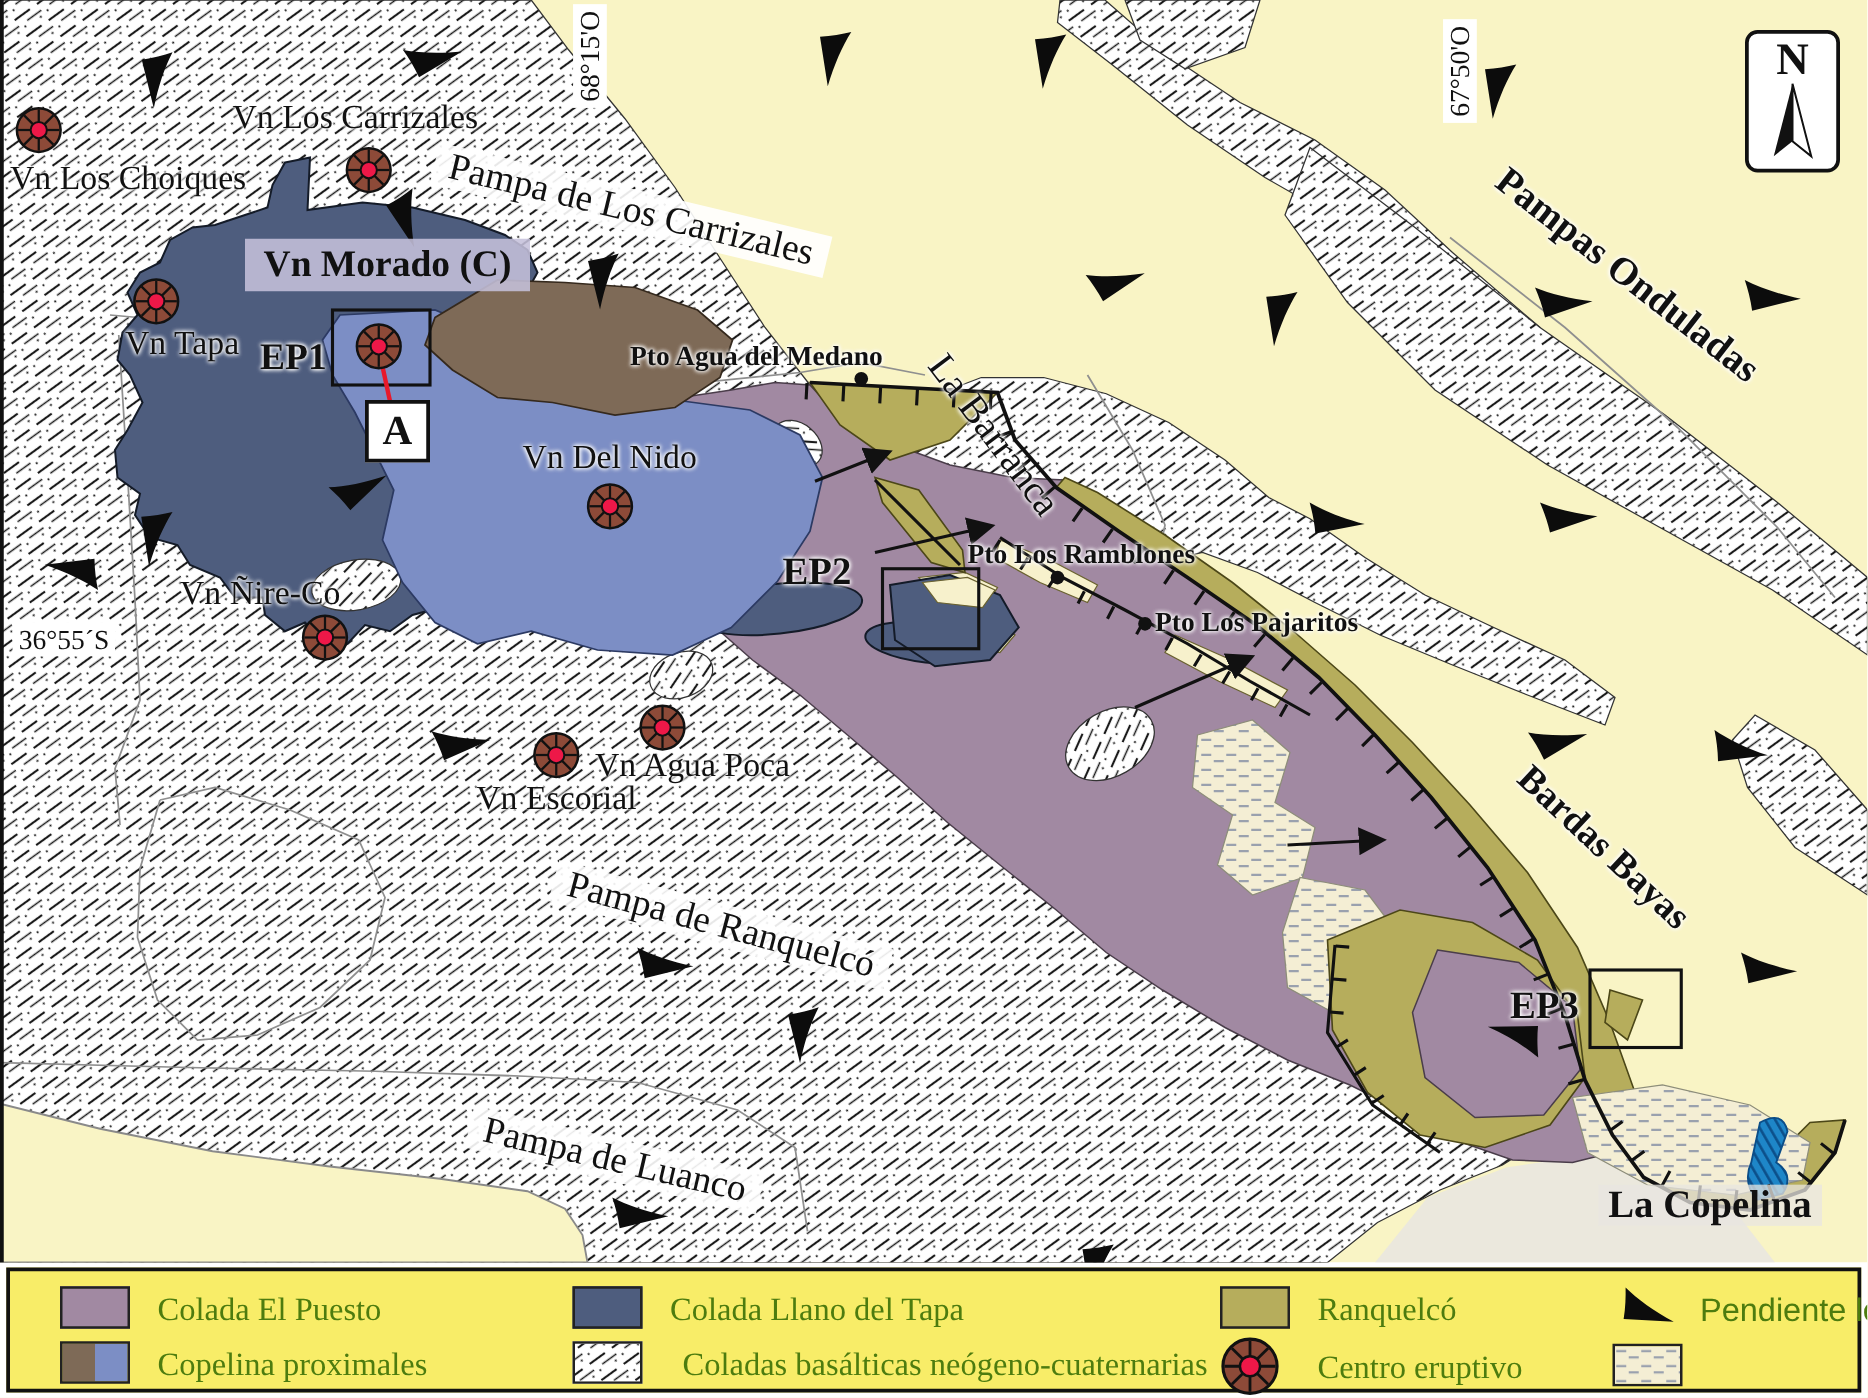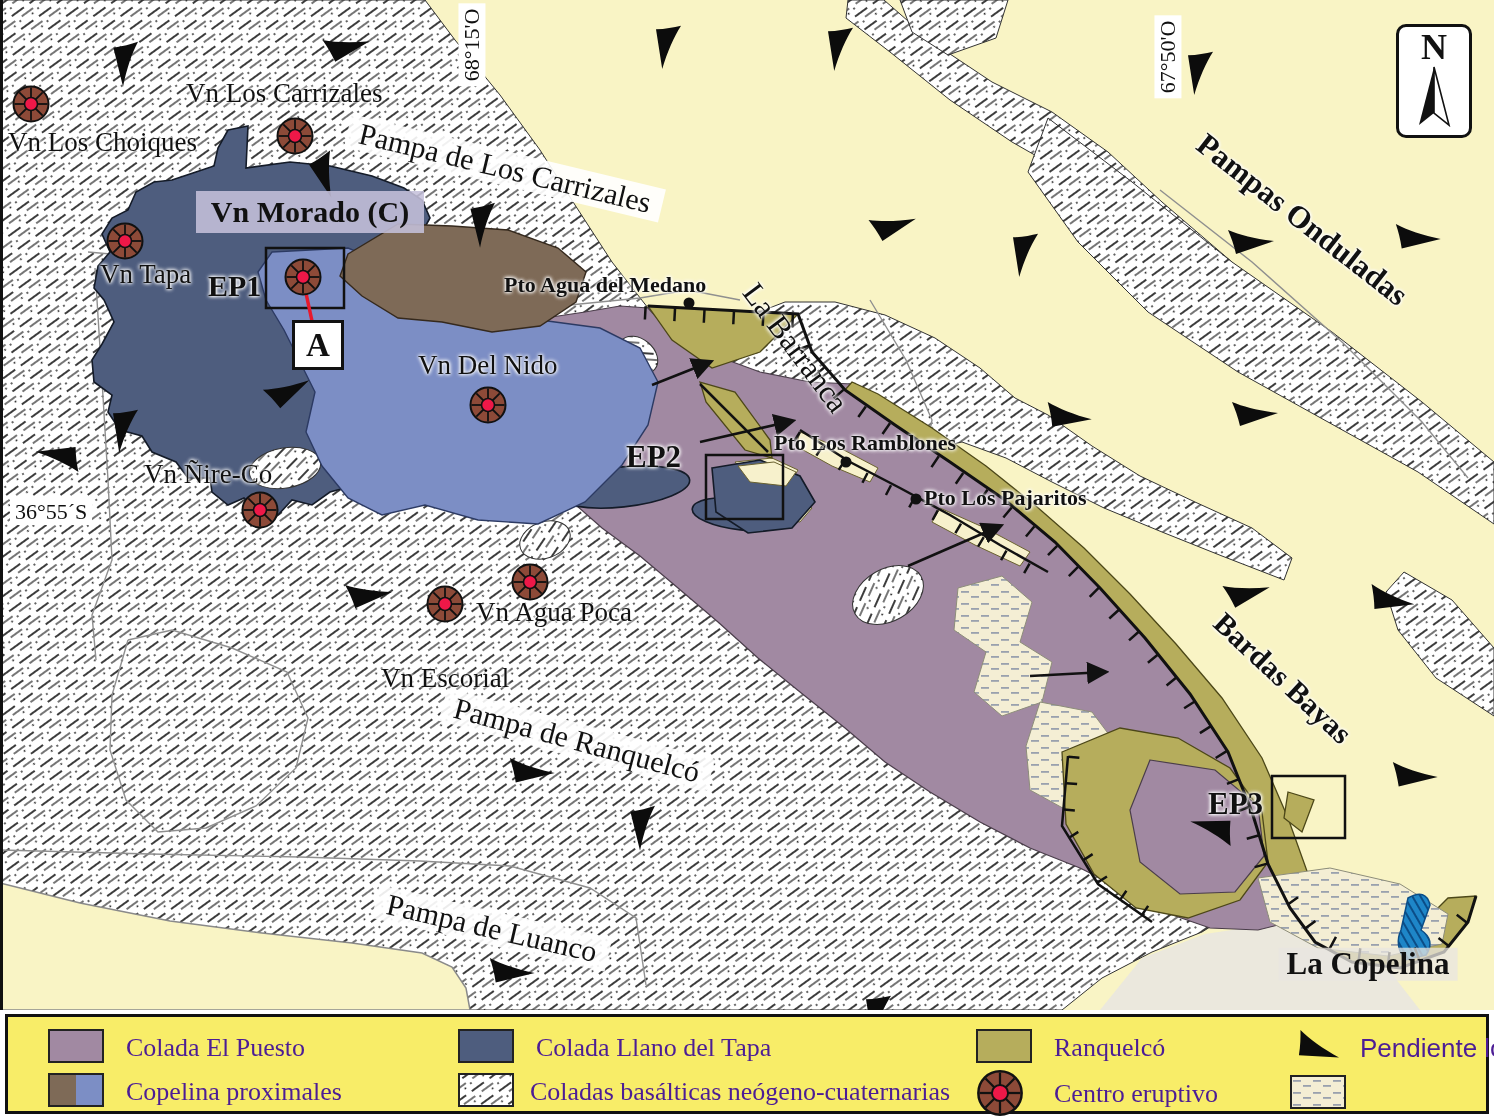--- a/index.html
+++ b/index.html
@@ -37,21 +37,21 @@
   #scalebox .txt{display:block;text-align:center;font-size:30px;font-weight:bold;margin-top:1px;}
   #scalebox .bar{position:absolute;left:16px;top:40px;width:200px;height:12px;background:#111;}
   
   #northbox{position:absolute;left:1396px;top:24px;width:76px;height:114px;background:#fff;
             border:3px solid #111;border-radius:10px;box-sizing:border-box;text-align:center;}
   #northbox .n{font-size:36px;font-weight:bold;line-height:1;margin-top:2px;text-shadow:none;}
   
   #legend{position:absolute;left:5px;top:1014px;width:1484px;height:100px;background:var(--c-legend);
           border:3px solid #111;box-sizing:border-box;}
   .lg-item{position:absolute;height:38px;}
-  .lg-label{position:absolute;left:0;top:4px;font-size:26px;color:#4c1d95;white-space:nowrap;}
+  .lg-label{position:absolute;left:0;top:4px;font-size:26px;color:#4d7c0f;white-space:nowrap;}
   .lg-sans{font-family:"Liberation Sans","DejaVu Sans",sans-serif;}
   .sw{position:absolute;width:56px;height:34px;border:2px solid #222;box-sizing:border-box;}
   .sw-puesto{background:var(--c-purple);}
   .sw-llano{background:var(--c-llano);}
   .sw-olive{background:var(--c-olive);}
   .sw-split{background:linear-gradient(to right,var(--c-brown) 0 50%,var(--c-peri) 50% 100%);}
 </style>
 </head>
 <body>
 
@@ -290,21 +290,21 @@
     </svg>
 
     <div class="lbl" style="left:8px;top:128px;">Vn Los Choiques</div>
     <div class="lbl" style="left:186px;top:79px;">Vn Los Carrizales</div>
     <div class="lbl morado-box" style="left:196px;top:191px;">Vn Morado (C)</div>
     <div class="lbl" style="left:100px;top:260px;font-family:Liberation Serif, serif;">Vn Tapa</div>
     <div class="lbl big bold" style="left:208px;top:270px;">EP1</div>
     <div class="lbl a-box" style="left:292px;top:320px;">A</div>
     <div class="lbl" style="left:418px;top:351px;">Vn Del Nido</div>
     <div class="lbl" style="left:144px;top:460px;">Vn Ñire-Co</div>
-    <div class="lbl" style="left:381px;top:624px;margin-top:40px;">Vn Escorial</div>
+    <div class="lbl" style="left:381px;top:624px;">Vn Escorial</div>
     <div class="lbl" style="left:476px;top:598px;">Vn Agua Poca</div>
     <div class="lbl big bold" style="left:626px;top:441px;font-size:31px;">EP2</div>
     <div class="lbl big bold" style="left:1208px;top:788px;font-size:31px;">EP3</div>
     <div class="lbl sm" style="left:504px;top:273px;">Pto Agua del Medano</div>
     <div class="lbl sm" style="left:774px;top:431px;">Pto Los Ramblones</div>
     <div class="lbl sm" style="left:924px;top:486px;">Pto Los Pajaritos</div>
     <div class="lbl big ctr" style="left:795px;top:348px;transform:translate(-50%,-50%) rotate(53deg);font-size:31px;">La Barranca</div>
     <div class="lbl big bold ctr" style="left:1302px;top:220px;transform:translate(-50%,-50%) rotate(38deg);font-size:31px;">Pampas Onduladas</div>
     <div class="lbl big bold ctr" style="left:1283px;top:678px;transform:translate(-50%,-50%) rotate(43deg);">Bardas Bayas</div>
     <div class="lbl bold ctr" style="left:1368px;top:964px;font-size:31px;background:rgba(232,230,224,0.75);padding:0 8px;text-shadow:none;">La Copelina</div>
@@ -335,21 +335,21 @@
       <span class="lg-label" style="left:78px;">Copelina proximales</span>
     </div>
     <div class="lg-item" style="left:450px;top:12px;">
       <div class="sw sw-llano"></div>
       <span class="lg-label" style="left:78px;">Colada Llano del Tapa</span>
     </div>
     <div class="lg-item" style="left:450px;top:56px;">
       <svg class="sw" style="background:#fff;" width="56" height="34">
         <rect width="56" height="34" fill="url(#hatch)"></rect>
       </svg>
-      <span class="lg-label" style="left:72px;">Coladas basálticas neógeno-cuaternarias</span>
+      <span class="lg-label" style="left:88px;">Coladas basálticas neógeno-cuaternarias</span>
     </div>
     <div class="lg-item" style="left:968px;top:12px;">
       <div class="sw sw-olive"></div>
       <span class="lg-label" style="left:78px;">Ranquelcó</span>
     </div>
     <div class="lg-item" style="left:966px;top:50px;">
       <svg width="52" height="52" viewBox="-21 -21 42 42">
         <use href="#vent"></use>
       </svg>
       <span class="lg-label" style="left:80px;top:12px;">Centro eruptivo</span>

